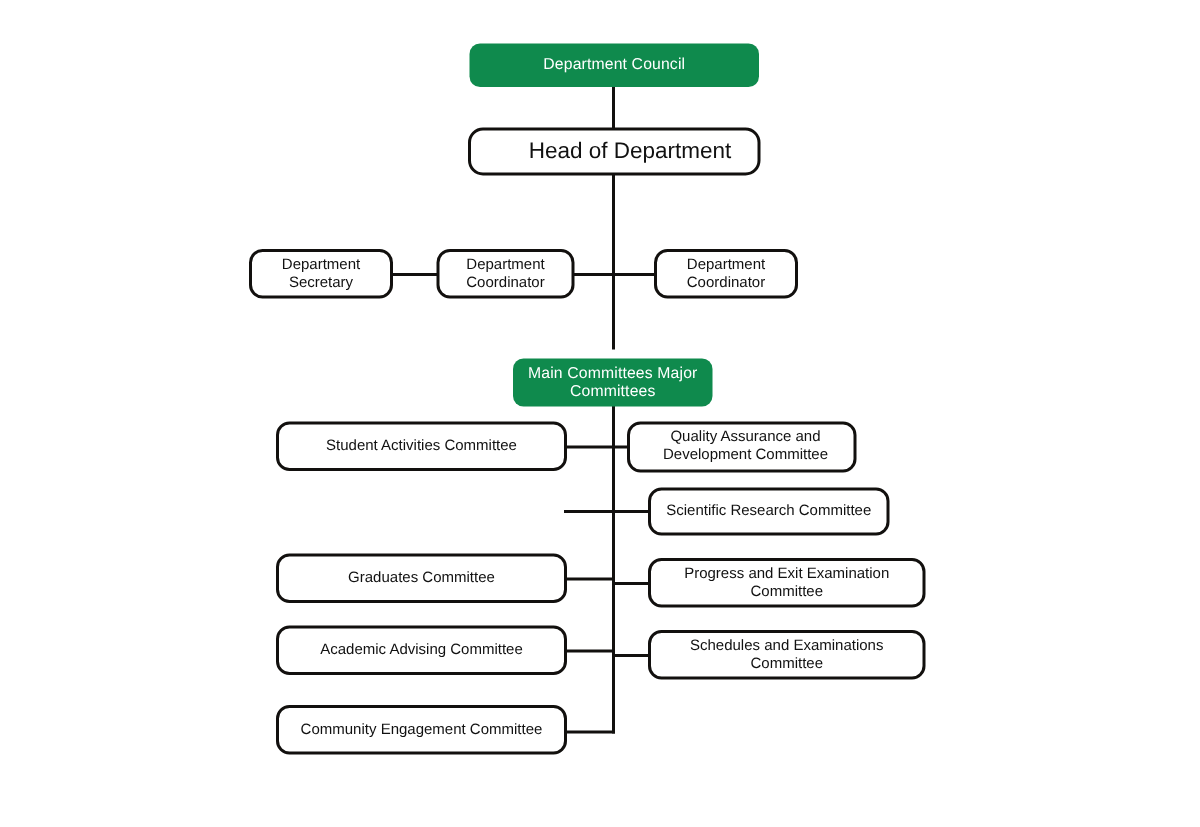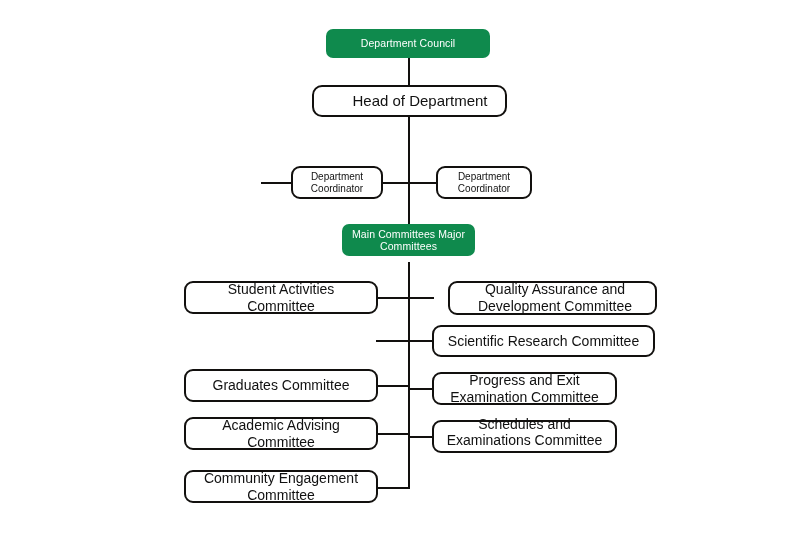--- a/index.html
+++ b/index.html
@@ -33,21 +33,21 @@
     border-radius: 7px;
     font-size: 10.5px;
     letter-spacing: 0.1px;
     padding: 2px 6px;
   }
   .node-white {
     background: #ffffff;
     color: #111111;
     border: 2.2px solid #12100e;
     border-radius: 9px;
-    font-size: 14px;
+    font-size: 10px;
     padding: 2px 7px;
   }
   .node-head {
     font-size: 15px;
     border-radius: 10px;
   }
   .node-mid {
     font-size: 10px;
     border-radius: 9px;
   }
@@ -82,49 +82,52 @@
   <div class="line h-line" style="left:408px; top:340px; width:26px;"></div>
 
   <div class="line h-line" style="left:376px; top:385px; width:34px;"></div>
   <div class="line h-line" style="left:408px; top:388px; width:26px;"></div>
 
   <div class="line h-line" style="left:376px; top:433px; width:34px;"></div>
   <div class="line h-line" style="left:408px; top:436px; width:26px;"></div>
 
   <div class="line h-line" style="left:376px; top:487px; width:34px;"></div>
 
-  <div class="node node-green" style="left:313px; top:29px; width:164px; height:29px;margin-left:13px;">
+  <div class="node node-green" style="left:313px; top:29px; width:193px; height:29px;">
     <span>Department Council</span>
   </div>
 
   <div class="node node-white node-head" style="left:312px; top:85px; width:195px; height:32px;padding-left:28px;">
     <span>Head of Department</span>
   </div>
 
+  <div class="node node-white node-mid" style="left:166px; top:166px; width:96px; height:33px;">
+    <span>Department Secretary</span>
+  </div>
 
   <div class="node node-white node-mid" style="left:291px; top:166px; width:92px; height:33px;">
     <span>Department Coordinator</span>
   </div>
 
   <div class="node node-white node-mid" style="left:436px; top:166px; width:96px; height:33px;">
     <span>Department Coordinator</span>
   </div>
 
-  <div class="node node-green" style="left:342px; top:224px; width:133px; height:32px;">
+  <div class="node node-green" style="left:342px; top:239px; width:133px; height:32px;">
     <span>Main Committees Major Committees</span>
   </div>
 
   <div class="node node-white" style="left:184px; top:281px; width:194px; height:33px;">
     <span>Student Activities Committee</span>
   </div>
-  <div class="node node-white" style="left:448px; top:281px; width:209px; height:34px;padding-left:12px;">
+  <div class="node node-white" style="left:418px; top:281px; width:153px; height:34px;padding-left:12px;">
     <span>Quality Assurance and Development Committee</span>
   </div>
 
-  <div class="node node-white" style="left:432px; top:325px; width:223px; height:32px;">
+  <div class="node node-white" style="left:432px; top:325px; width:161px; height:32px;">
     <span>Scientific Research Committee</span>
   </div>
 
   <div class="node node-white" style="left:184px; top:369px; width:194px; height:33px;">
     <span>Graduates Committee</span>
   </div>
   <div class="node node-white" style="left:432px; top:372px; width:185px; height:33px;">
     <span>Progress and Exit Examination Committee</span>
   </div>
 

